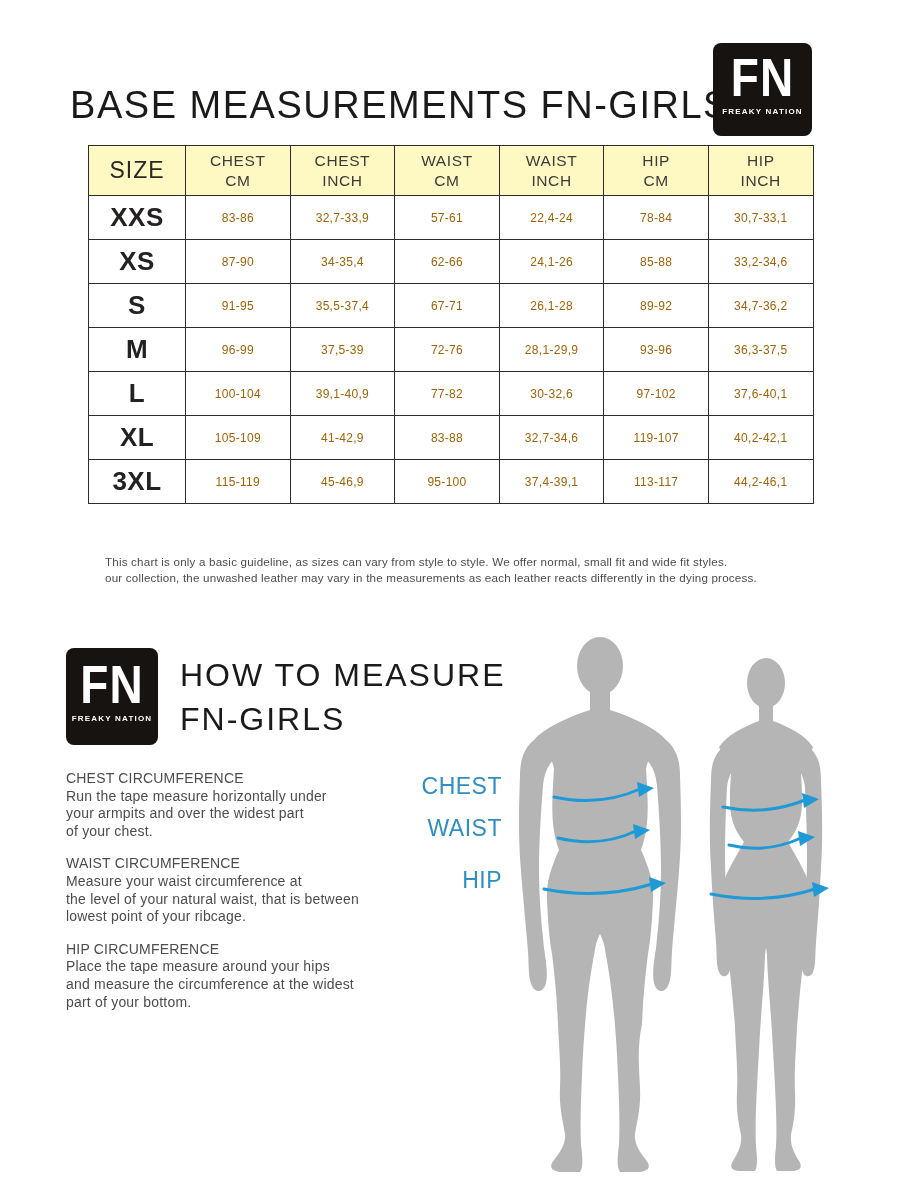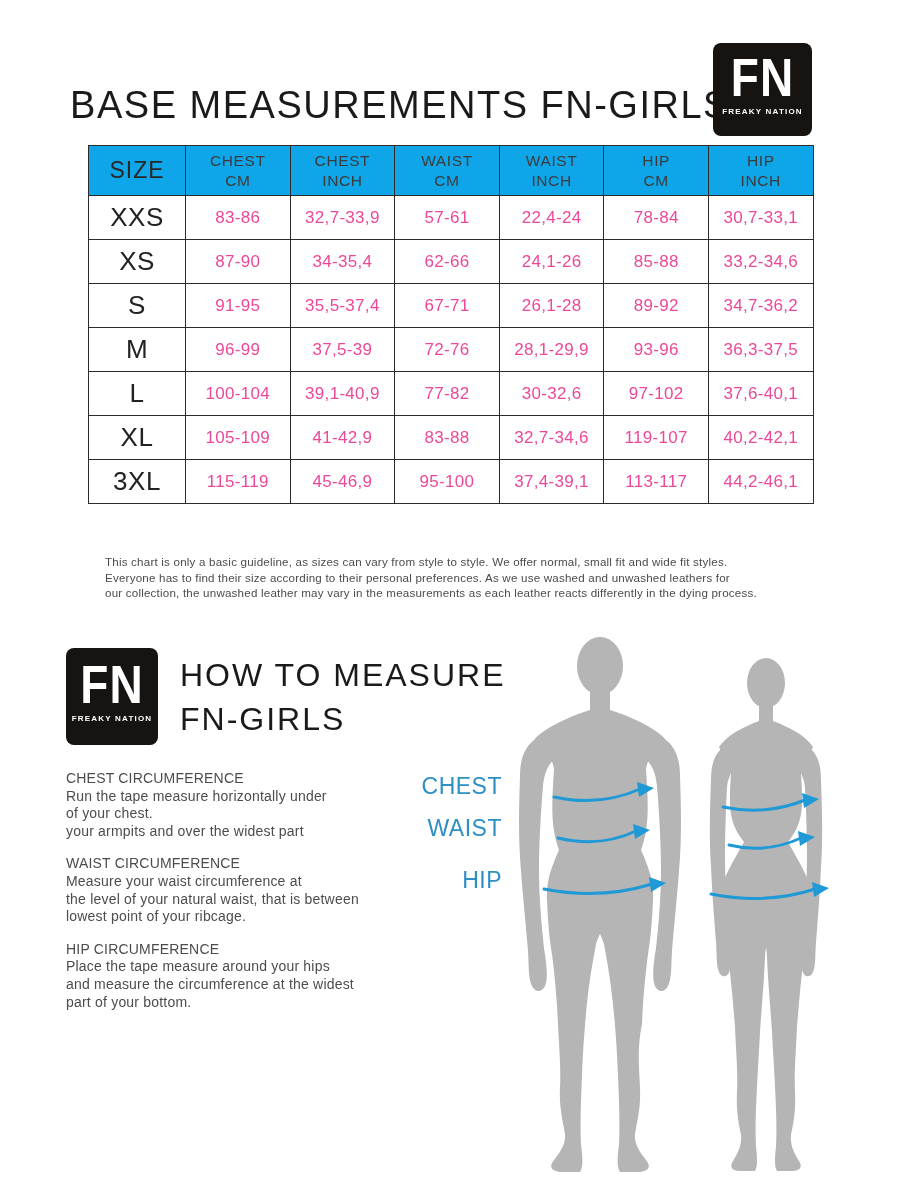--- a/index.html
+++ b/index.html
@@ -34,26 +34,26 @@
   
   table.size-chart {
     position:absolute; left:88px; top:145px; width:725px;
     border-collapse:collapse; table-layout:fixed;
   }
   table.size-chart th, table.size-chart td {
     border:1px solid #2e2c2b; text-align:center; vertical-align:middle;
     background:#fff;
   }
   table.size-chart th {
-    height:50px; background:#0ea5e9; font-weight:400; color:#3d3b3a;
+    height:50px; background:#fef9c3; font-weight:400; color:#3d3b3a;
     font-size:15.5px; line-height:1.25; letter-spacing:0.6px;
   }
   table.size-chart th.size-head { font-size:23px; letter-spacing:1px; color:#2a2827; }
-  table.size-chart td { height:44px; font-size:17px; color:#ec4899; letter-spacing:0.3px; }
-  table.size-chart td.size-cell { font-size:26px; letter-spacing:0.5px; color:#242221; }
+  table.size-chart td { height:44px; font-size:12px; color:#a16207; letter-spacing:0.3px; }
+  table.size-chart td.size-cell { font-size:26px; letter-spacing:0.5px; color:#242221;font-weight:bold; }
 
   
   .disclaimer {
     position:absolute; left:105px; top:554px; width:680px;
     font-size:11.6px; line-height:15.6px; color:#4d4b4a; letter-spacing:0.2px;
   }
 
   
   .htm-title {
     position:absolute; left:180px; top:653px;
@@ -195,40 +195,39 @@
         <td>95-100</td>
         <td>37,4-39,1</td>
         <td>113-117</td>
         <td>44,2-46,1</td>
       </tr>
     </tbody>
   </table>
 
   <div class="disclaimer">
     <div>This chart is only a basic guideline, as sizes can vary from style to style. We offer normal, small fit and wide fit styles.</div>
-    <div>Everyone has to find their size according to their personal preferences. As we use washed and unwashed leathers for</div>
     <div>our collection, the unwashed leather may vary in the measurements as each leather reacts differently in the dying process.</div>
   </div>
 
   <div class="fn-logo logo-bottom">
     <div class="fn-mark">FN</div>
     <div class="fn-caption">FREAKY NATION</div>
   </div>
 
   <div class="htm-title">
     <div>HOW TO MEASURE</div>
     <div>FN-GIRLS</div>
   </div>
 
   <div class="instructions">
     <div class="instruction-block">
       <div class="instruction-heading">CHEST CIRCUMFERENCE</div>
       <div>Run the tape measure horizontally under</div>
+      <div>your armpits and over the widest part</div>
       <div>of your chest.</div>
-      <div>your armpits and over the widest part</div>
     </div>
     <div class="instruction-block">
       <div class="instruction-heading">WAIST CIRCUMFERENCE</div>
       <div>Measure your waist circumference at</div>
       <div>the level of your natural waist, that is between</div>
       <div>lowest point of your ribcage.</div>
     </div>
     <div class="instruction-block">
       <div class="instruction-heading">HIP CIRCUMFERENCE</div>
       <div>Place the tape measure around your hips</div>

